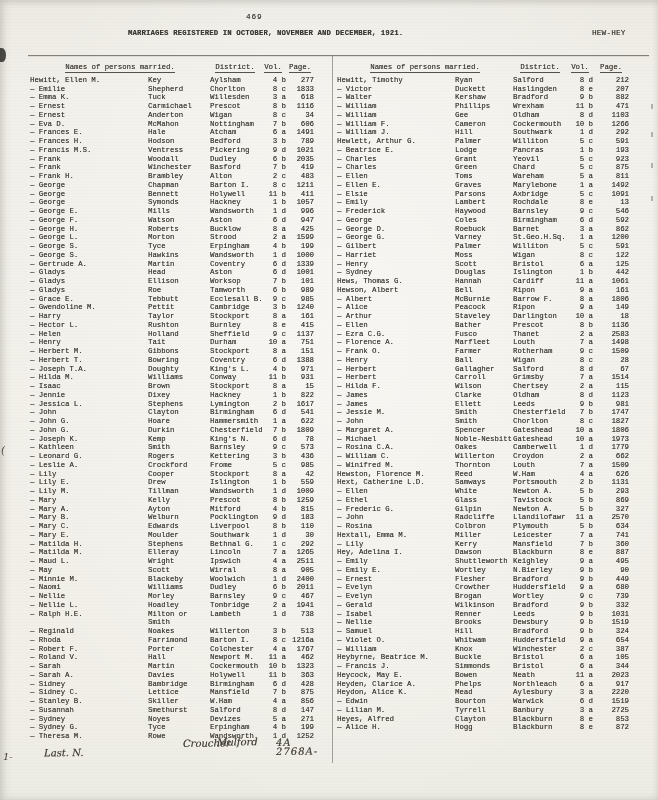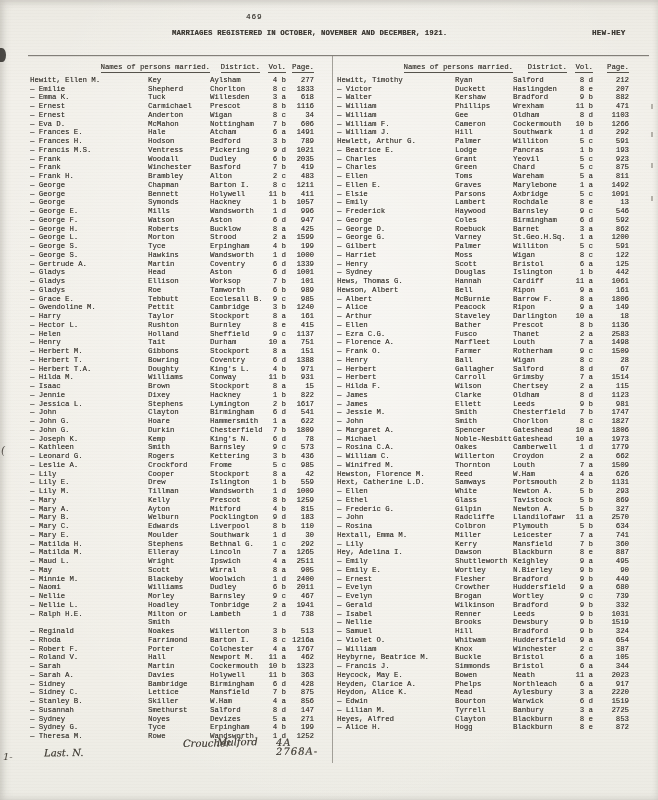--- a/index.html
+++ b/index.html
@@ -9,33 +9,33 @@
     background:
       radial-gradient(ellipse at 52% 42%, rgba(255,255,255,.45), rgba(255,255,255,0) 75%),
       repeating-linear-gradient(0deg, rgba(118,112,100,.025) 0 1px, rgba(0,0,0,0) 1px 3px),
       linear-gradient(180deg,#eceae3,#f2f0ea 12%,#f1efe8 86%,#ecebe4);
     box-shadow: inset 3px 0 9px rgba(90,85,75,.18), inset 0 2px 6px rgba(90,85,75,.12);
     font-family:"Liberation Mono","DejaVu Sans Mono",monospace;
     color:#3a3732;
   }
   .typed{ text-shadow:0.2px 0.2px 0.35px rgba(62,56,48,.6); }
   .pagenum{position:absolute;top:13px;left:246px;font-size:7.5px;letter-spacing:1px;}
-  .title{position:absolute;top:29px;left:128px;font-size:7.2px;font-weight:bold;letter-spacing:0.2px;white-space:nowrap;margin-left:44px;}
-  .range{position:absolute;top:29px;left:592px;font-size:7.5px;font-weight:bold;letter-spacing:0.3px;}
+  .title{position:absolute;top:29px;left:128px;font-size:7.2px;font-weight:bold;letter-spacing:0.2px;white-space:nowrap;}
+  .range{position:absolute;top:29px;left:592px;font-size:7.5px;font-weight:normal;letter-spacing:0.3px;}
   .rule{position:absolute;top:55px;left:28px;width:621px;height:1px;background:#5f5b54;opacity:.75;box-shadow:0 1px 0 rgba(95,91,84,.18);}
   .divider{position:absolute;top:56px;left:332px;width:1px;height:707px;background:#6e6a62;opacity:.6;}
 
   .tbl{position:absolute;top:63px;font-size:7.3px;line-height:8.75px;}
   .tbl-left{left:30px;width:284px;}
   .tbl-right{left:337px;width:292px;}
 
   .hdr{display:grid;margin-bottom:4px;}
   .tbl-left  .hdr{grid-template-columns:118px 62px 50px 26px 28px;}
   .tbl-right .hdr{grid-template-columns:118px 58px 54px 26px 36px;}
-  .hdr .h{text-align:right;font-size:7.3px;}
+  .hdr .h{text-align:center;font-size:7.3px;}
   .hdr .h-names{grid-column:1 / 3;}
   .hdr .ul{border-bottom:1px solid #55524b;padding-bottom:1px;}
 
   .rows{display:block;}
   .row{display:grid;}
   .tbl-left  .row{grid-template-columns:118px 62px 50px 26px 28px;}
   .tbl-right .row{grid-template-columns:118px 58px 54px 26px 36px;}
   .cell{display:block;overflow:visible;white-space:pre;}
   .c-spouse{white-space:pre-line;}
   .c-vol{text-align:right;}
@@ -296,21 +296,21 @@
           <span class="cell c-page">151</span>
         </div>
         <div class="row">
           <span class="cell c-name">— Herbert T.</span>
           <span class="cell c-spouse">Bowring</span>
           <span class="cell c-district">Coventry</span>
           <span class="cell c-vol">6 d</span>
           <span class="cell c-page">1388</span>
         </div>
         <div class="row">
-          <span class="cell c-name">— Herbert T.A.</span>
+          <span class="cell c-name">— Joseph T.A.</span>
           <span class="cell c-spouse">Doughty</span>
           <span class="cell c-district">King's L.</span>
           <span class="cell c-vol">4 b</span>
           <span class="cell c-page">971</span>
         </div>
         <div class="row">
           <span class="cell c-name">— Hilda M.</span>
           <span class="cell c-spouse">Williams</span>
           <span class="cell c-district">Conway</span>
           <span class="cell c-vol">11 b</span>

